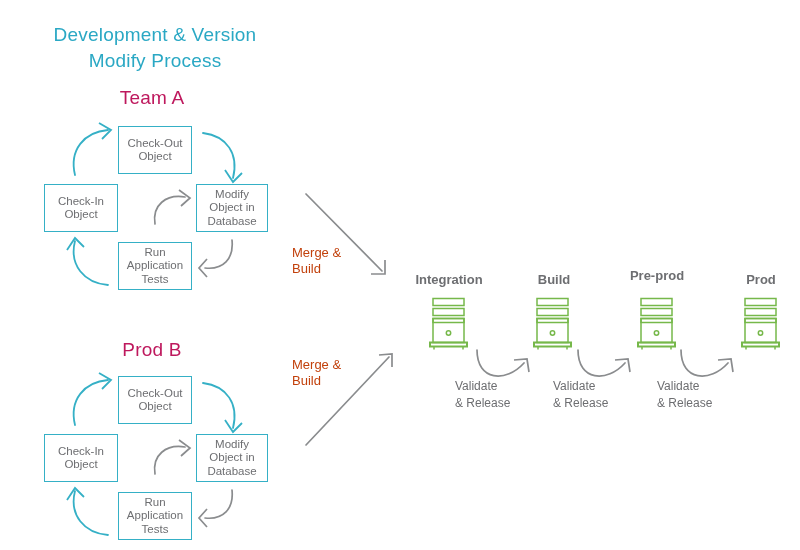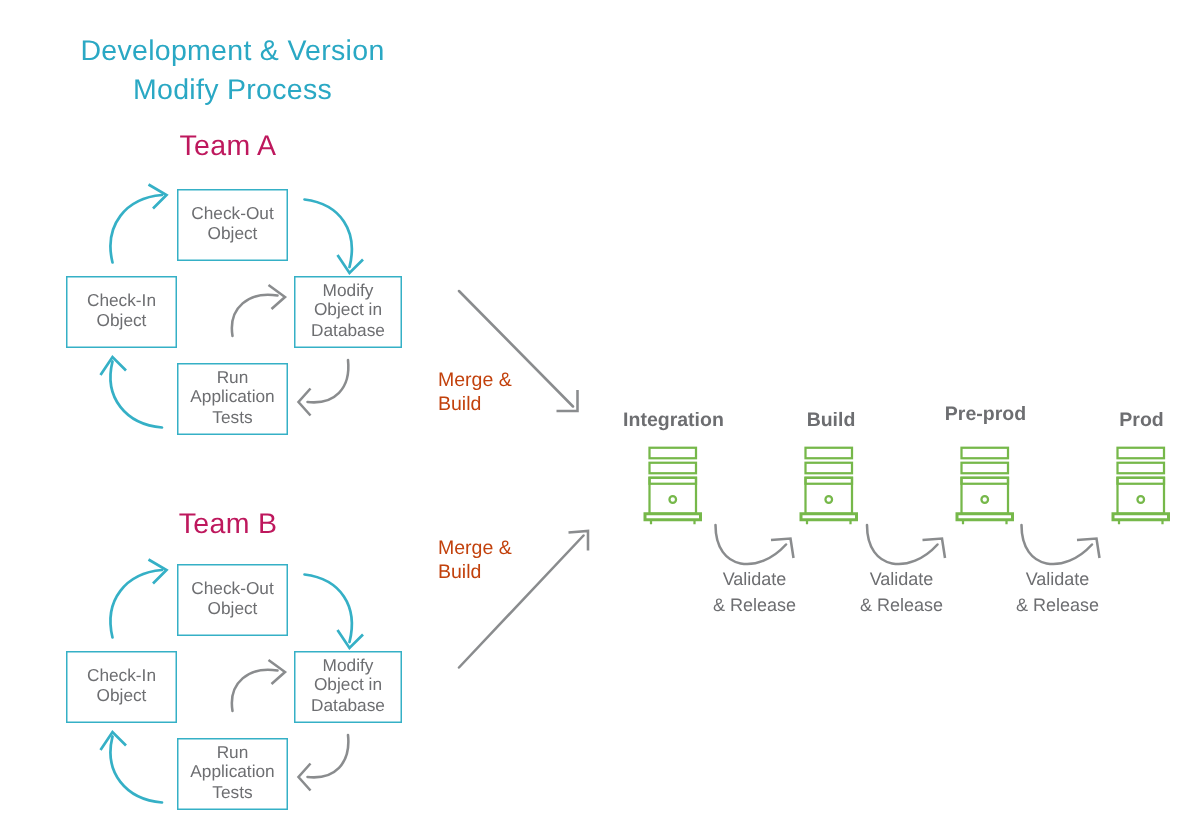--- a/index.html
+++ b/index.html
@@ -85,21 +85,20 @@
     text-align: center;
     width: 100px;
     font-weight: bold;
   }
 
   
   .validate-label {
     color: #6d6e71;
     font-size: 12px;
     line-height: 17px;
-    text-align: center;
     width: 96px;
   }
   .validate-label span { display: block; }
 
   svg.overlay {
     position: absolute;
     left: 0; top: 0;
     width: 800px;
     height: 550px;
     pointer-events: none;
@@ -144,21 +143,21 @@
     <span>Run</span>
     <span>Application</span>
     <span>Tests</span>
   </div>
 
   <div id="merge-label-a" class="abs merge-label">
     <span>Merge</span>
     <span>&amp; Build</span>
   </div>
 
-  <div id="team-b-heading" class="abs team-heading">Team B</div>
+  <div id="team-b-heading" class="abs team-heading">Prod B</div>
 
   <div class="abs proc-box" style="left:118px; top:376px; width:74px; height:48px;">
     <span>Check-Out</span>
     <span>Object</span>
   </div>
 
   <div class="abs proc-box" style="left:44px; top:434px; width:74px; height:48px;">
     <span>Check-In</span>
     <span>Object</span>
   </div>

